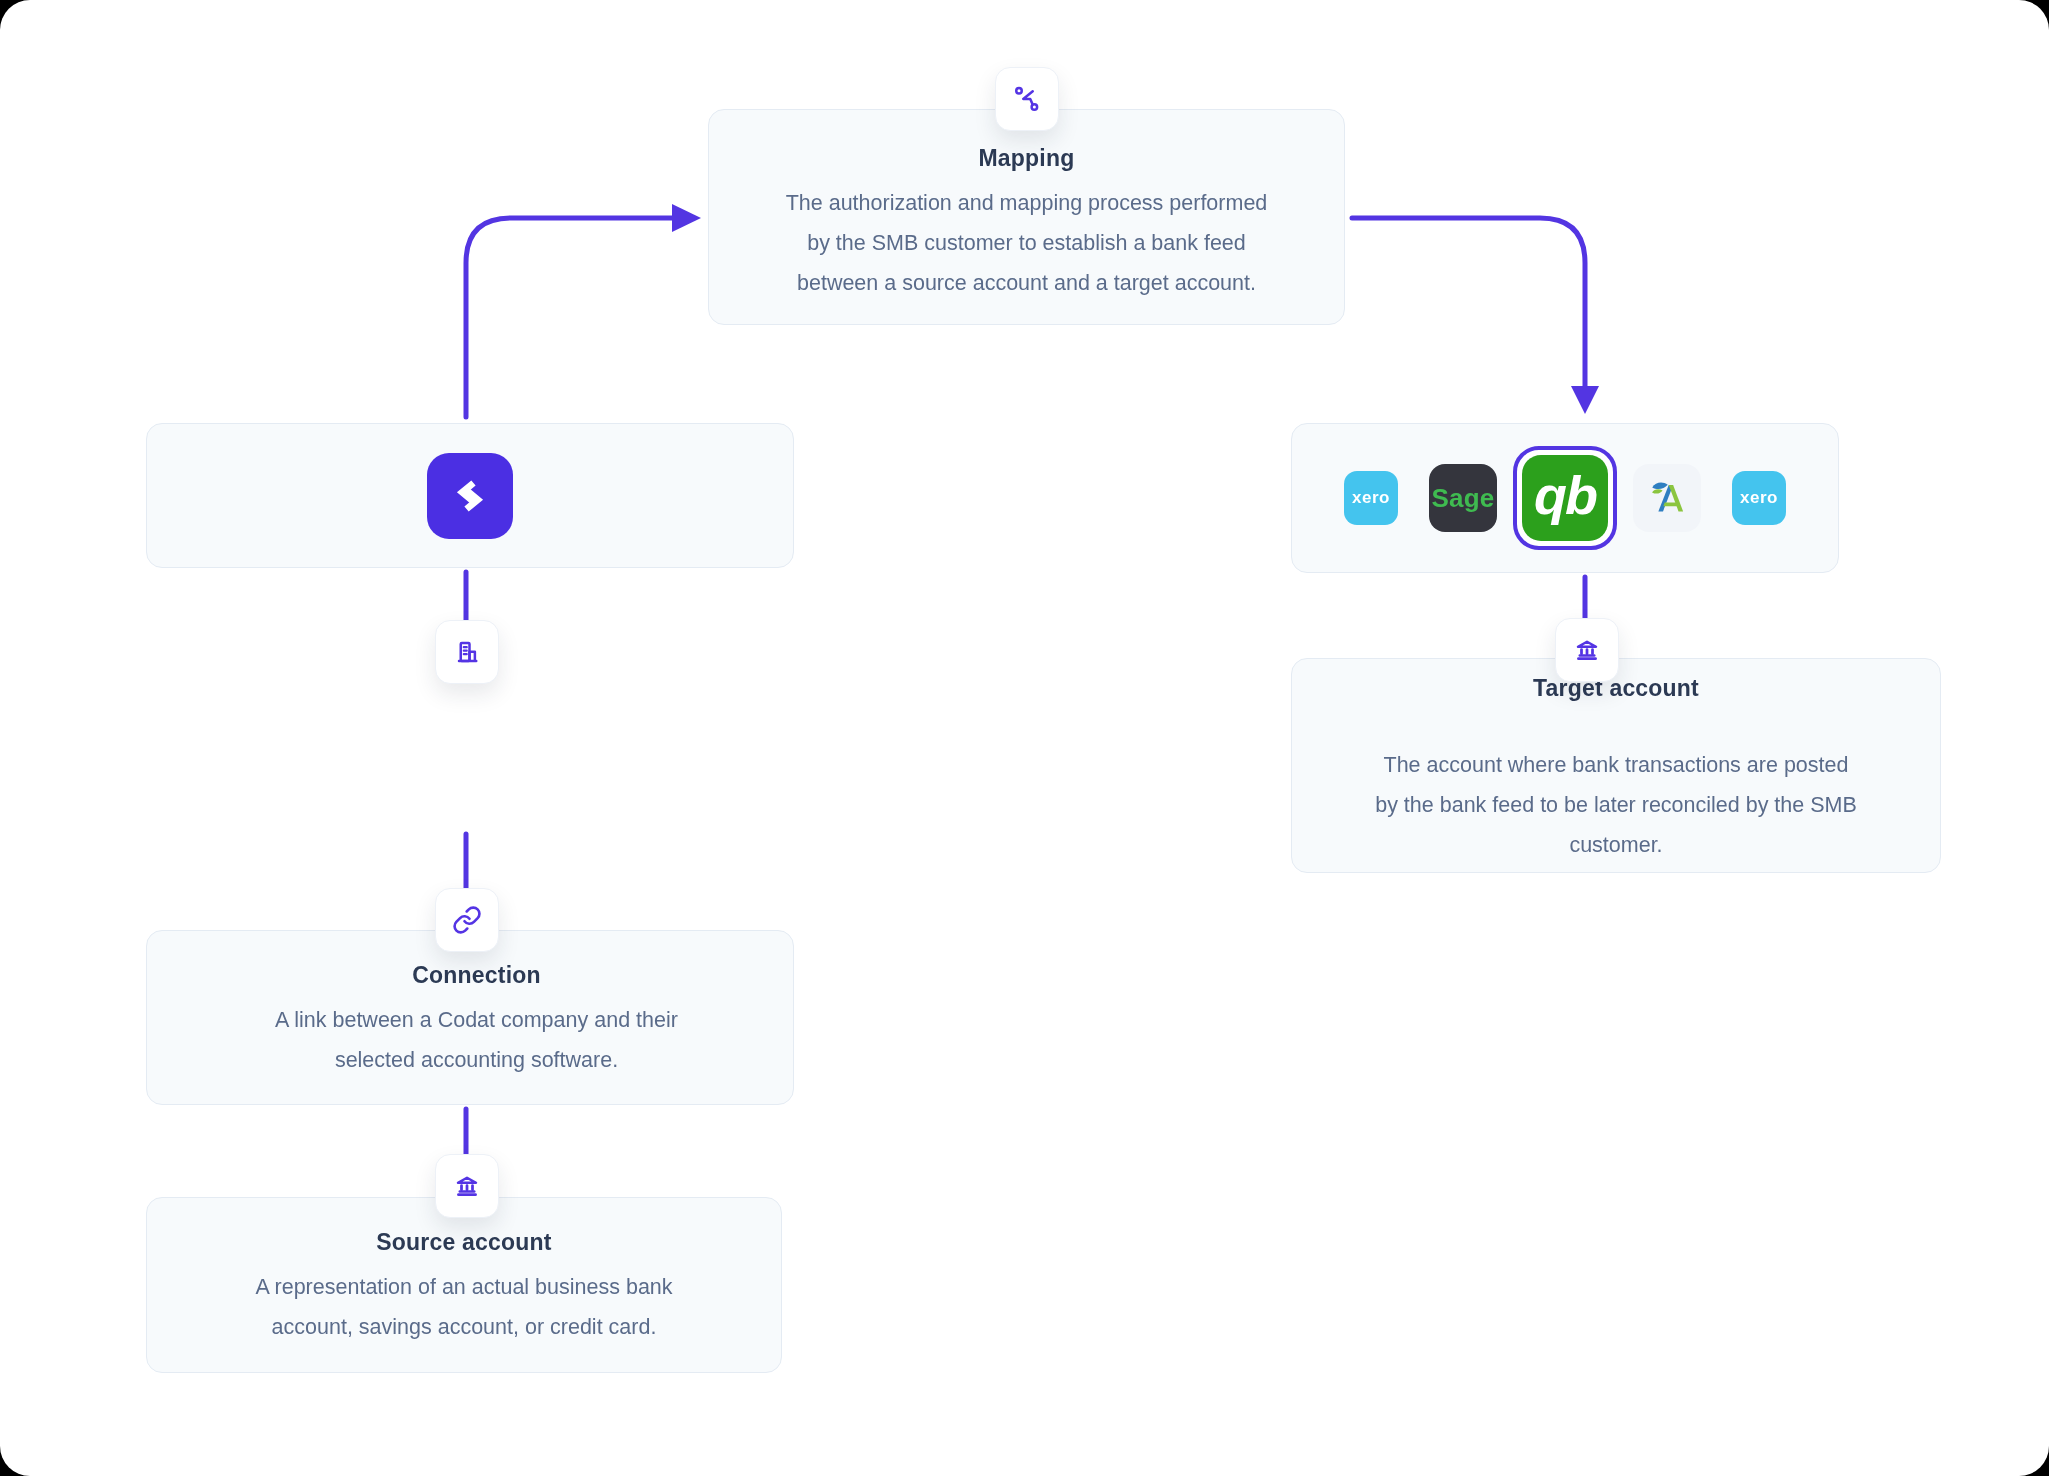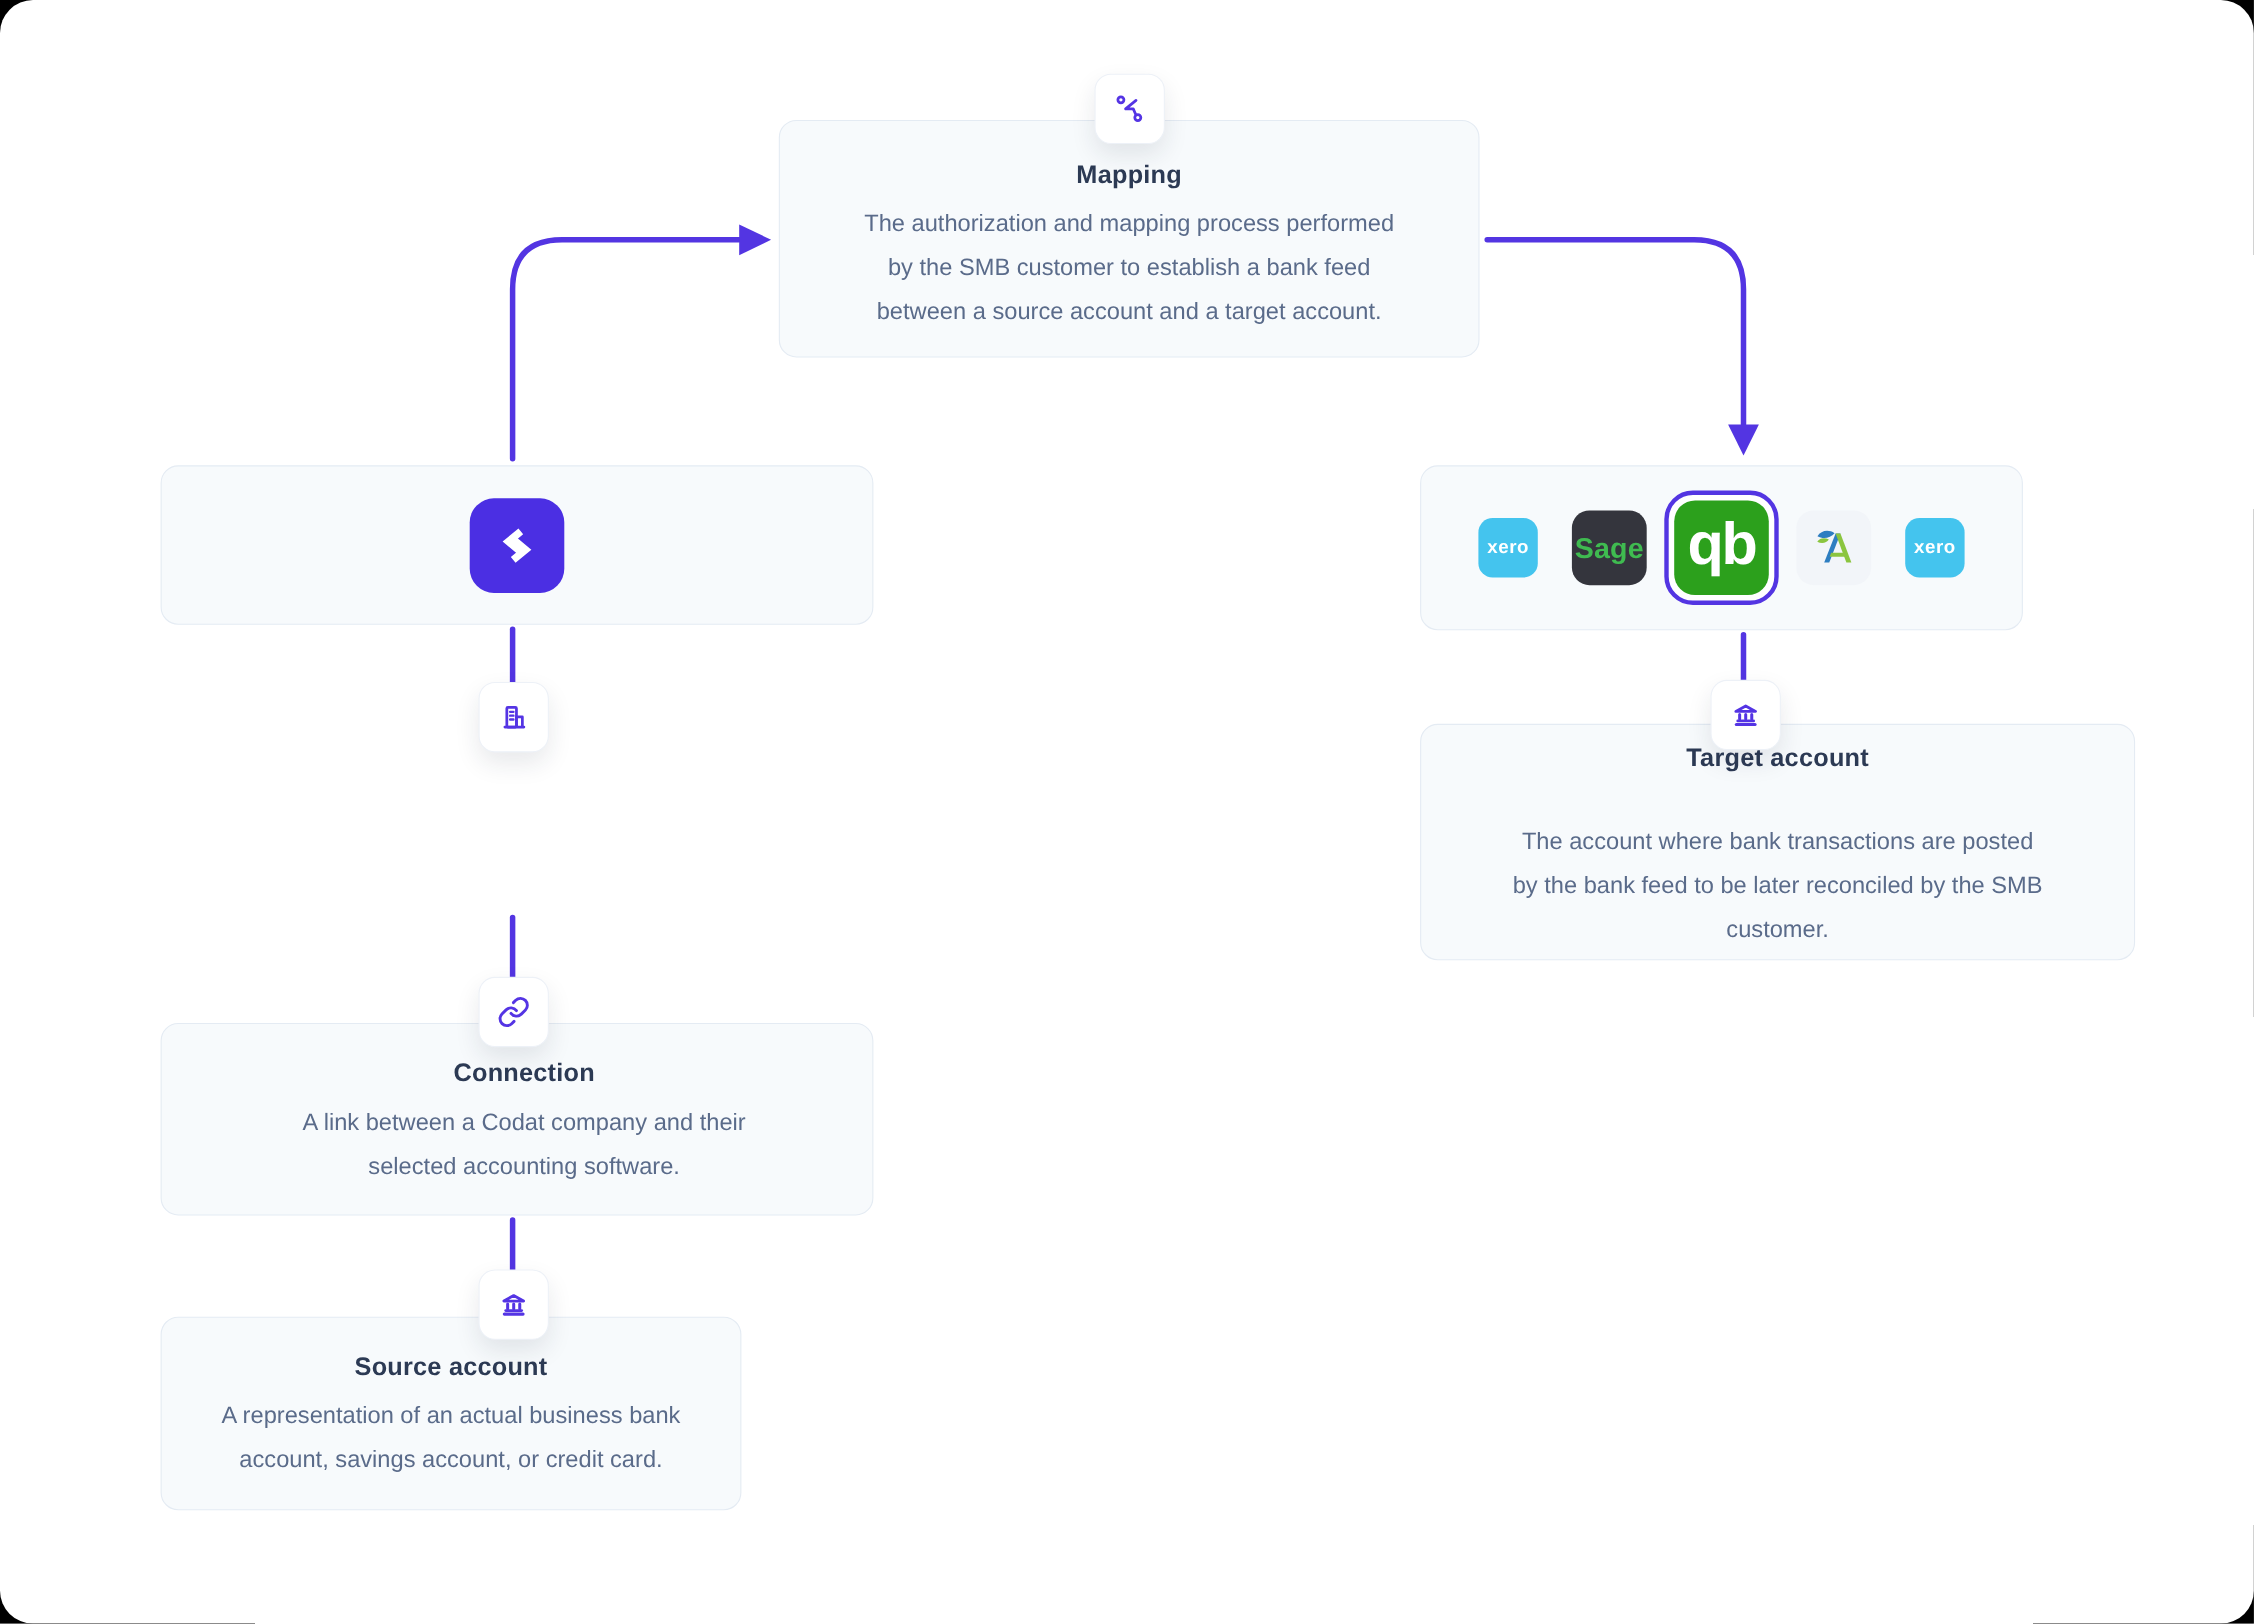--- a/index.html
+++ b/index.html
@@ -67,21 +67,21 @@
   .tile-sage{
     width:68px;height:68px;border-radius:16px;
     background:var(--sage-bg,#34353d);
     color:var(--sage-green,#3fbb50);
     font-size:26px;letter-spacing:.2px;
   }
   .qb-ring{
     width:104px;height:104px;border-radius:26px;
     border:4px solid var(--accent-purple,#5335e2);
     background:#fff;box-sizing:border-box;
-    display:flex;align-items:center;justify-content:center;
+    display:flex;align-items:center;justify-content:center;font-style:italic;
   }
   .tile-qb{
     width:86px;height:86px;border-radius:19px;
     background:var(--qb-green,#2ca01c);
     color:#fff;font-size:54px;font-weight:700;letter-spacing:-2px;
     padding-bottom:6px;box-sizing:border-box;
   }
   .tile-freeagent{
     width:68px;height:68px;border-radius:16px;
     background:#f2f5f9;
@@ -156,21 +156,21 @@
   </div>
 
   <div class="badge" style="left:435px;top:1154px;">
     <svg width="30" height="30" viewBox="0 0 24 24" fill="none">
       <path d="M4.8 9.4 L12 5.4 L19.2 9.4 Z" style="stroke:var(--icon-purple)" stroke-width="2" stroke-linejoin="round"></path>
       <path d="M7.6 11.6 V15 M12 11.6 V15 M16.4 11.6 V15" style="stroke:var(--icon-purple)" stroke-width="2.2" stroke-linecap="round"></path>
       <path d="M6.2 16.3 H17.8" style="stroke:var(--icon-purple)" stroke-width="2" stroke-linecap="round"></path>
       <path d="M5.2 18.9 H18.8" style="stroke:var(--icon-purple)" stroke-width="2.3" stroke-linecap="round"></path>
     </svg>
   </div>
-  <div class="card" style="left:146px;top:1197px;width:528px;height:176px;padding-top:6px;">
+  <div class="card" style="left:146px;top:1197px;width:636px;height:176px;padding-top:6px;">
     <div class="title">Source account</div>
     <div class="body">
         <div>A representation of an actual business bank</div>
         <div>account, savings account, or credit card.</div>
       </div>
   </div>
 
   <div class="card" style="left:1291px;top:423px;width:548px;height:150px;text-align:right;">
     <div class="logo-row" style="position:relative;gap:0;">
       <div class="tile tile-xero" style="margin-right:31px;">

